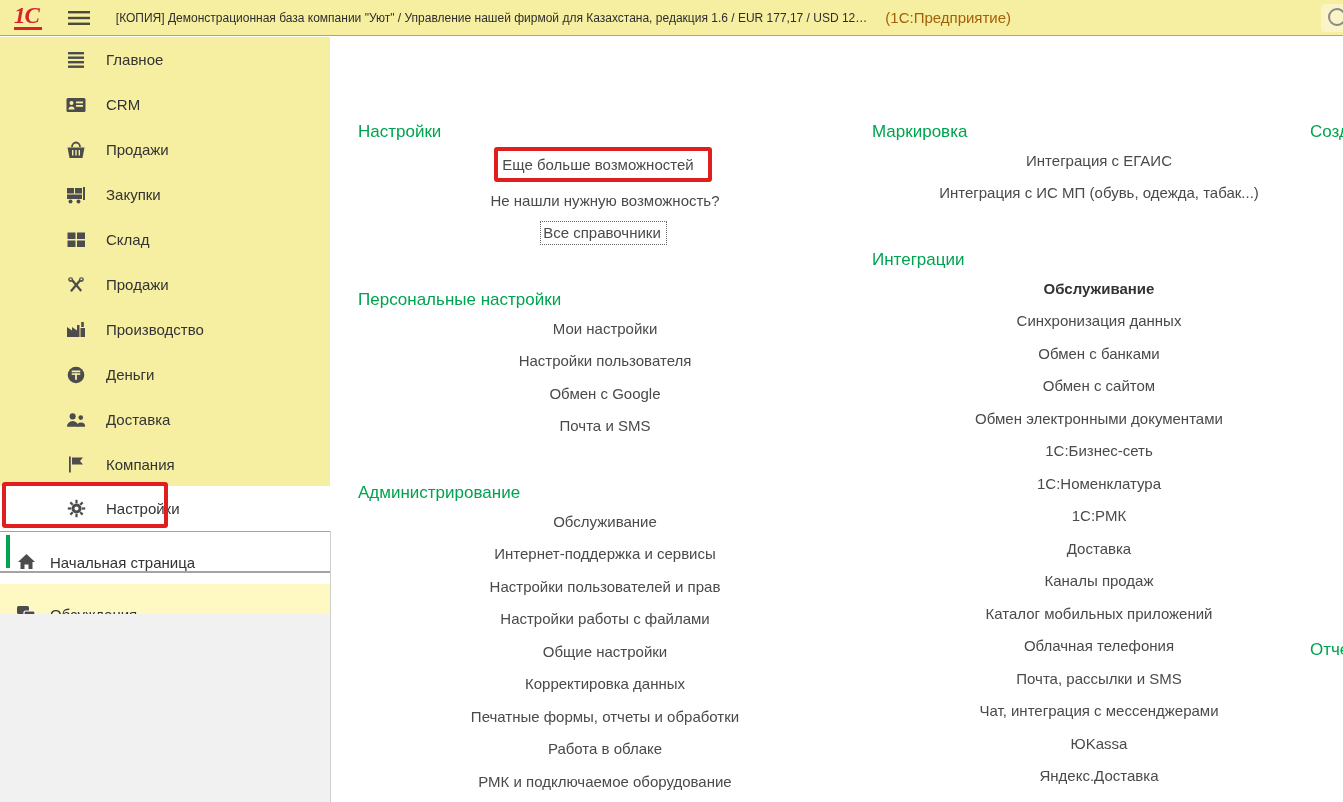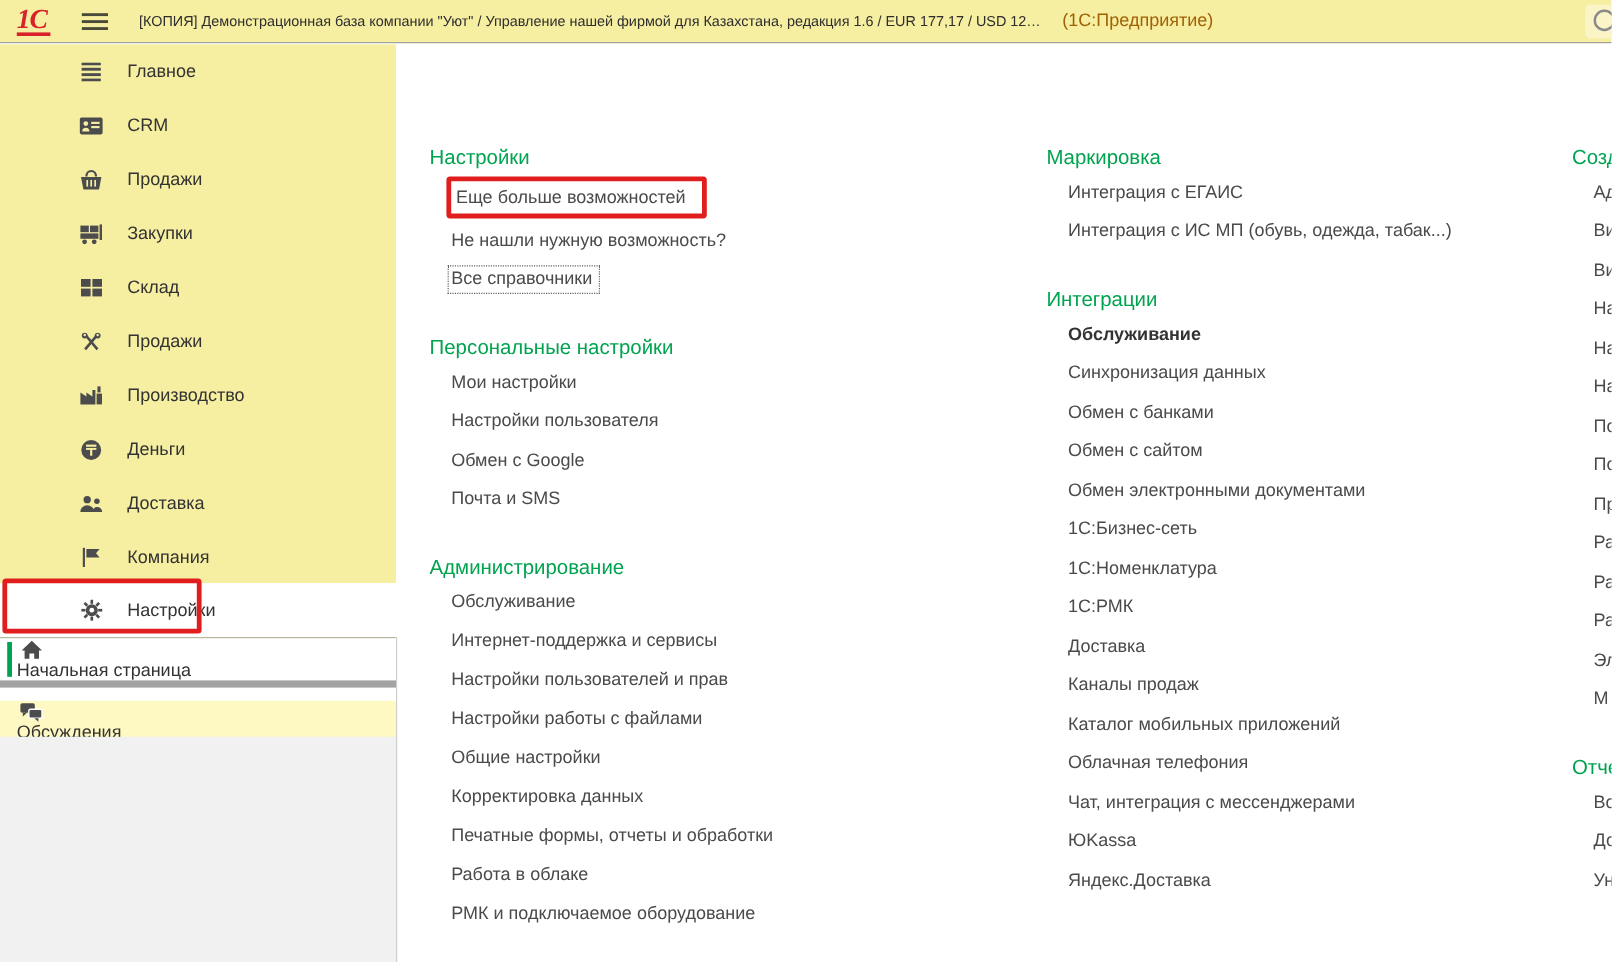--- a/index.html
+++ b/index.html
@@ -40,45 +40,45 @@
   }
   .side-item .s-icon{margin-left:26px;width:20px;height:20px;display:flex;align-items:center;justify-content:center}
   .side-item .s-label{margin-left:20px;font-size:15px;color:#333}
   .side-item.selected{background:#fff;height:45px}
   .red-frame-settings{
     position:absolute;left:2px;top:445px;width:158px;height:38px;
     border:4px solid #E01E1E;border-radius:3px;pointer-events:none;z-index:5;
   }
   .yellow-bottom-line{position:absolute;left:0;top:494px;width:330px;height:1px;background:#A9A487}
   .brow{
-    position:absolute;left:0;width:330px;display:flex;align-items:flex-start;cursor:pointer;
-    background:#fff;border-bottom:6px solid #a3a3a3;box-sizing:border-box;flex-direction:column;
+    position:absolute;left:0;width:330px;display:flex;align-items:flex-end;cursor:pointer;
+    background:#fff;border-bottom:2px solid #a3a3a3;box-sizing:border-box;
   }
   .brow .b-icon{margin-left:16px;width:20px;height:20px;display:flex;align-items:center;justify-content:center}
   .brow .b-label{margin-left:14px;font-size:15px;color:#333}
   .brow.home{top:495px;height:41px}
   .brow.home::before{
     content:"";position:absolute;left:6px;top:3px;bottom:3px;width:4px;background:#00A34F;
   }
   .brow.disc{top:547px;height:41px;background:#fef9c3}
   .side-rest{position:absolute;left:0;top:577px;width:330px;bottom:0;background:#F1F1F1}
   .side-vline{position:absolute;left:330px;top:531px;bottom:0;width:1px;background:#CFCFCF;z-index:2}
   
   .col{position:absolute;top:112px}
   #col1{left:354px;width:480px}
   #col2{left:868px;width:440px}
   #col3{left:1306px;width:90px}
   .sec-title{
     font-size:17px;color:#00A34F;height:24px;line-height:24px;
-    margin-top:29px;padding-left:4px;white-space:nowrap;
+    margin-top:39px;padding-left:4px;white-space:nowrap;
   }
   .sec-title.first{margin-top:8px}
   .mitem{
     height:32.5px;display:flex;align-items:center;margin-left:22px;
-    font-size:15px;color:#4a4a4a;white-space:nowrap;
+    font-size:15px;color:#4a4a4a;white-space:nowrap;justify-content:center;
   }
   .mitem .lnk{cursor:pointer}
   .mitem.tall{height:40px}
   .redbox{
     display:inline-flex;align-items:center;border:4px solid #E01E1E;border-radius:3px;
     padding:5px 14px 5px 4px;margin-left:-4px;
   }
   .dotted{border:1px dotted #666;padding:2px 5px 3px 2px;margin-left:-3px}
   .bold{font-weight:bold;color:#333}
   svg{display:block}
@@ -387,20 +387,23 @@
   <div class="mitem">
       <span class="lnk">Каналы продаж</span>
     </div>
   <div class="mitem">
       <span class="lnk">Каталог мобильных приложений</span>
     </div>
   <div class="mitem">
       <span class="lnk">Облачная телефония</span>
     </div>
   <div class="mitem">
+      <span class="lnk">Почта, рассылки и SMS</span>
+    </div>
+  <div class="mitem">
       <span class="lnk">Чат, интеграция с мессенджерами</span>
     </div>
   <div class="mitem">
       <span class="lnk">ЮKassa</span>
     </div>
   <div class="mitem">
       <span class="lnk">Яндекс.Доставка</span>
     </div>
 </div>
 

